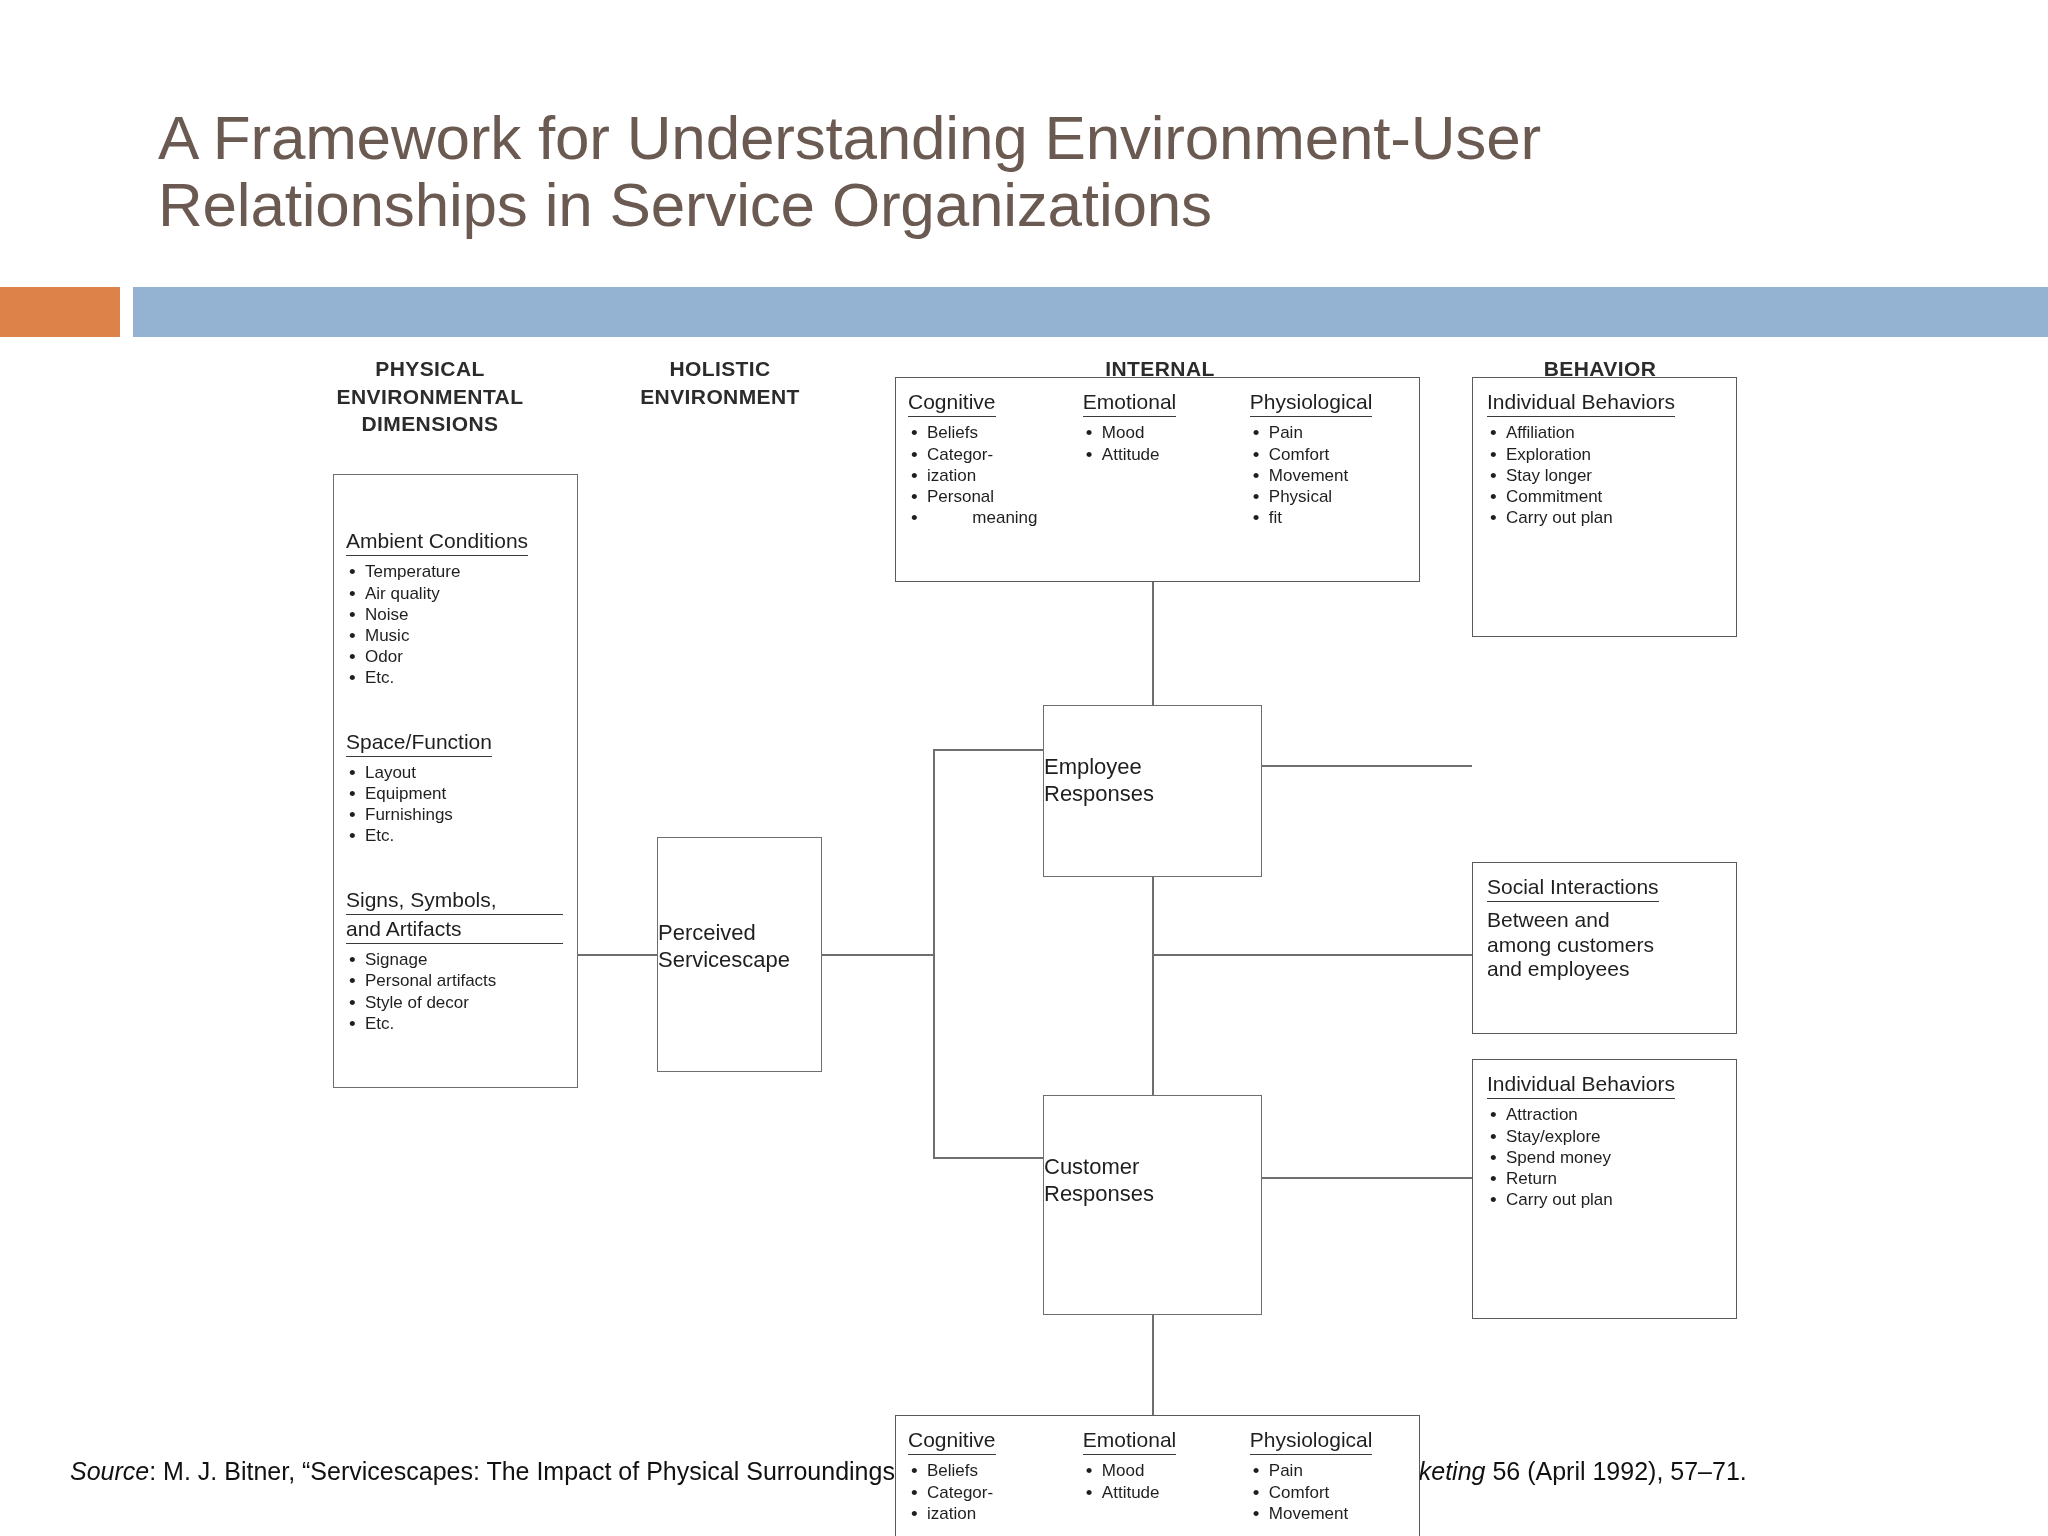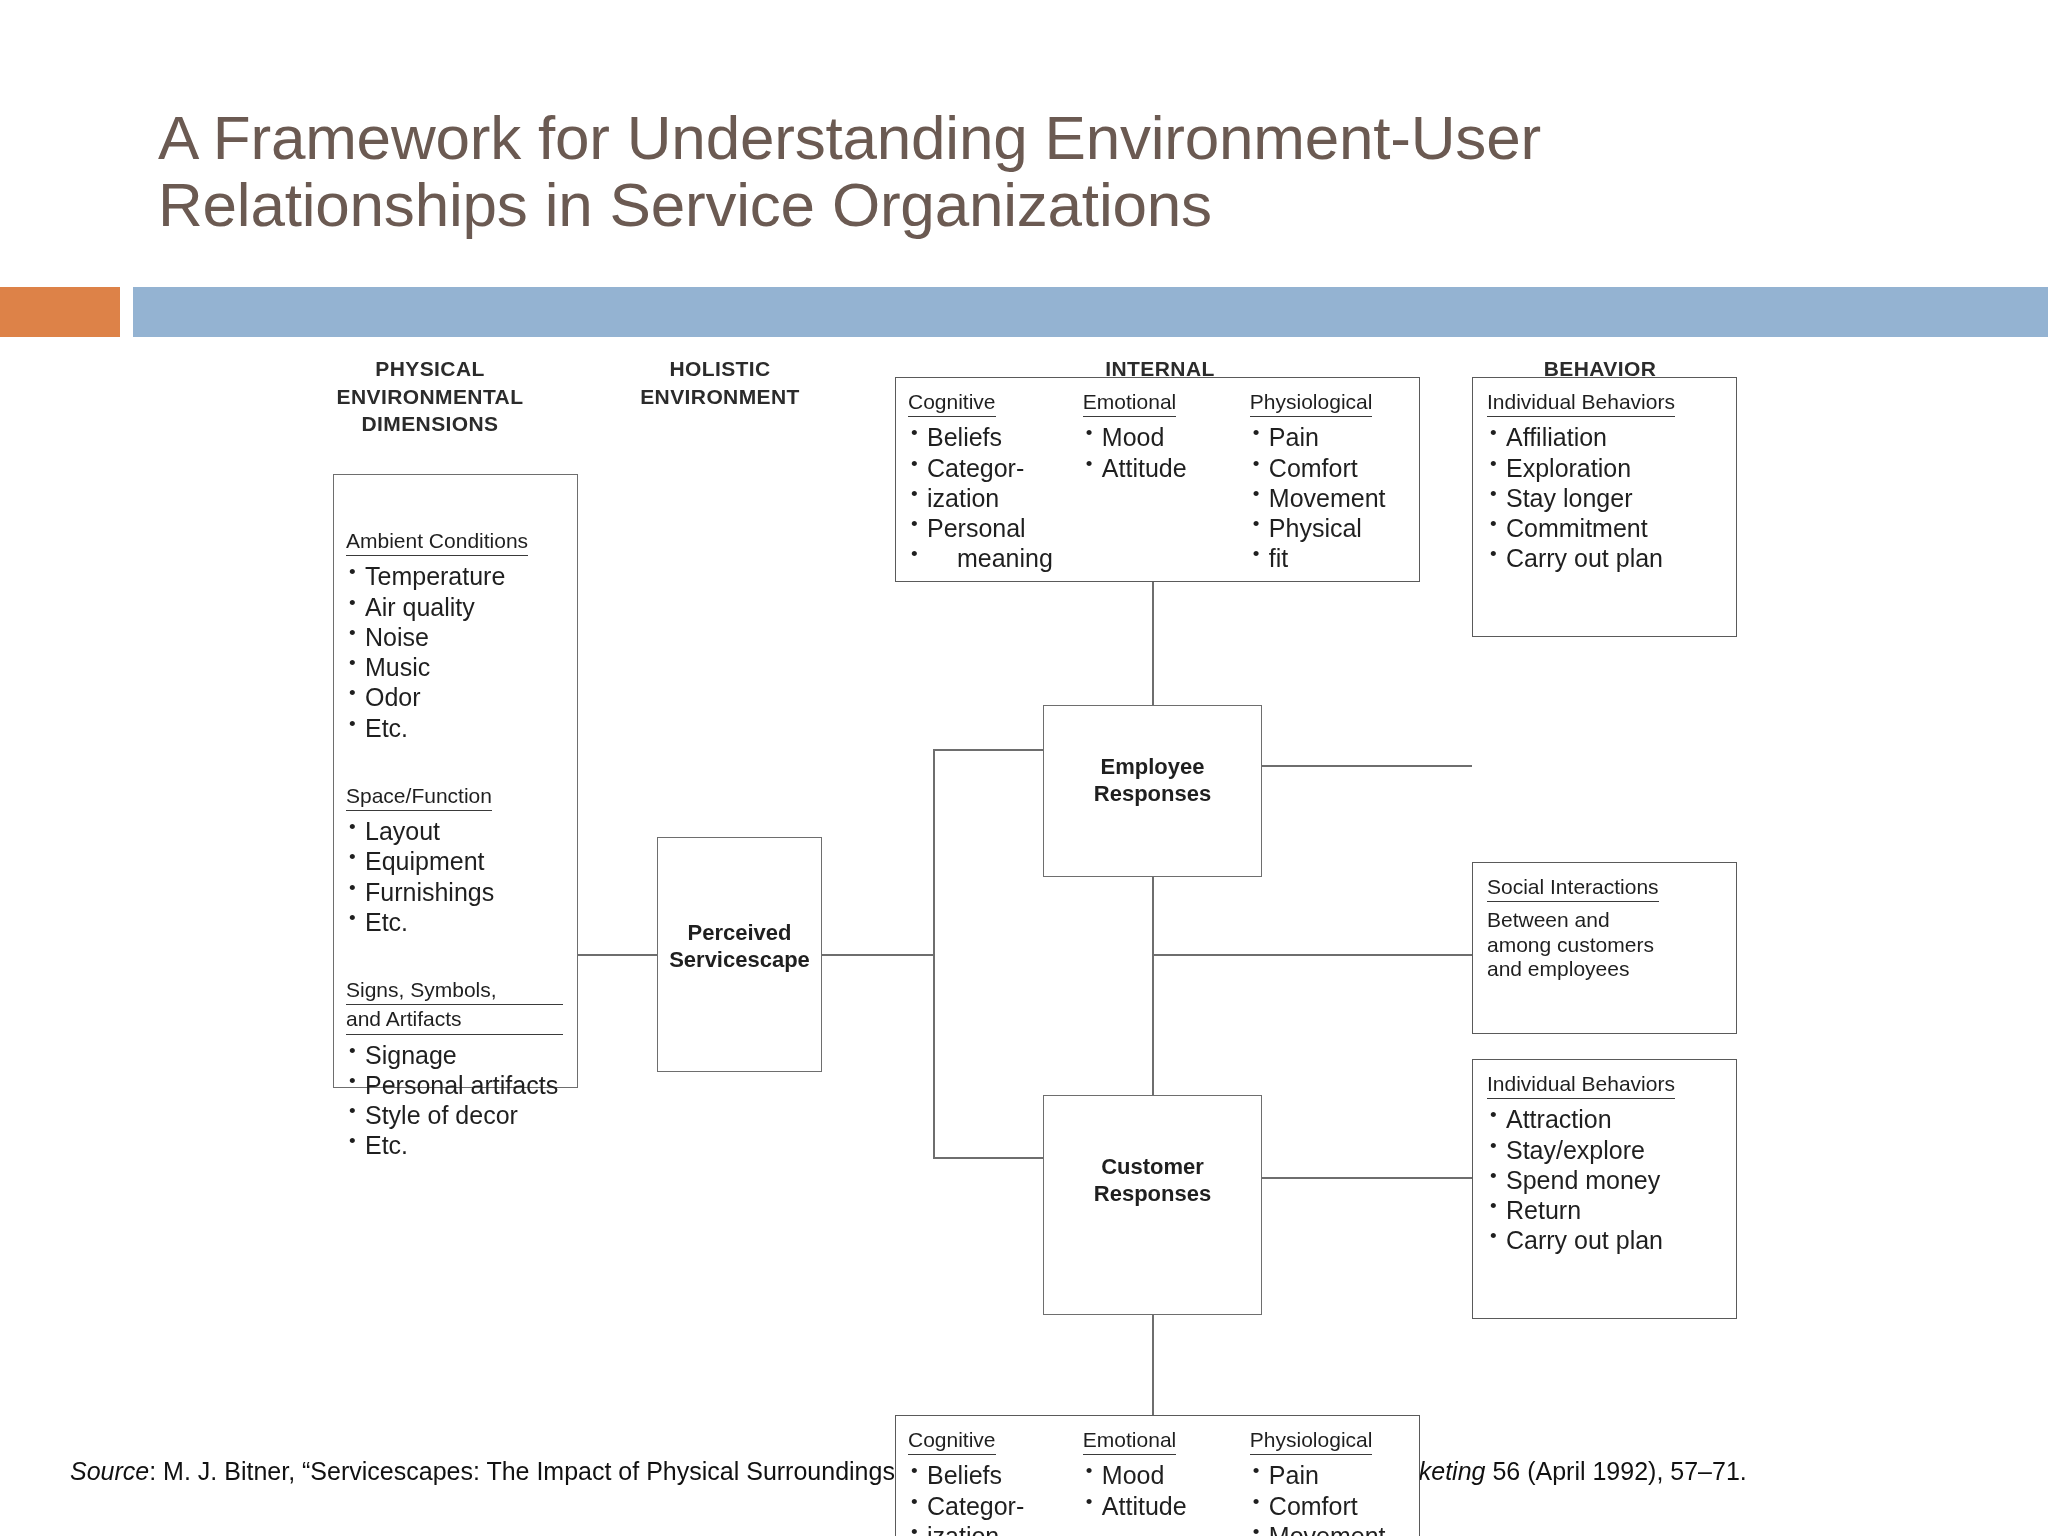--- a/index.html
+++ b/index.html
@@ -81,21 +81,21 @@
     line-height: 1.3;
   }
   .bx-title.two { display: block; }
 
   ul.bl {
     list-style: none;
     margin: 0 0 0 2px;
     padding: 0;
   }
   ul.bl li {
-    font-size: 25px;
+    font-size: 17px;
     color: #1f1f1f;
     line-height: 1.13;
     padding-left: 17px;
     position: relative;
     margin-bottom: 2px;
   }
   ul.bl li::before {
     content: "•";
     position: absolute;
     left: 1px; top: -1px;
@@ -108,25 +108,24 @@
     text-indent: 17px;
   }
 
   .grp { margin-bottom: 22px; margin-top: 40px; }
   .grp:last-child { margin-bottom: 0; }
 
   
   .ctr-label {
     position: absolute;
     width: 100%;
-    text-align: center;
+    text-align: left;
     font-size: 22px;
     color: #1f1f1f;
     line-height: 1.22;
-    font-weight: bold;
   }
 
   
   .ln {
     position: absolute;
     background: #6e6e6e;
     z-index: 1;
   }
   .ln.h { height: 1.6px; }
   .ln.v { width: 1.6px; }

